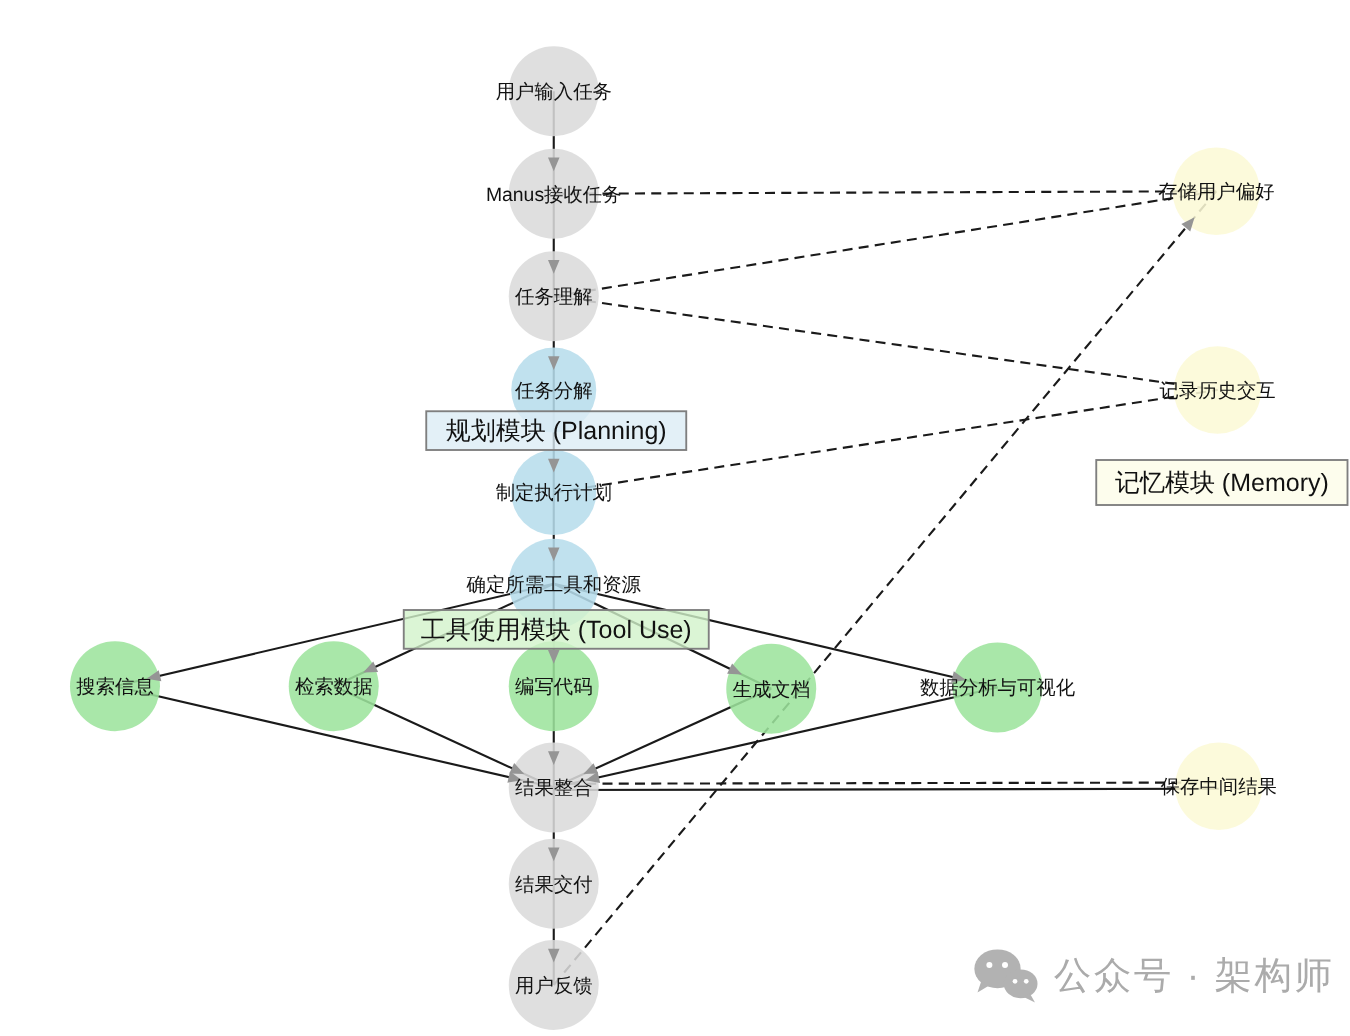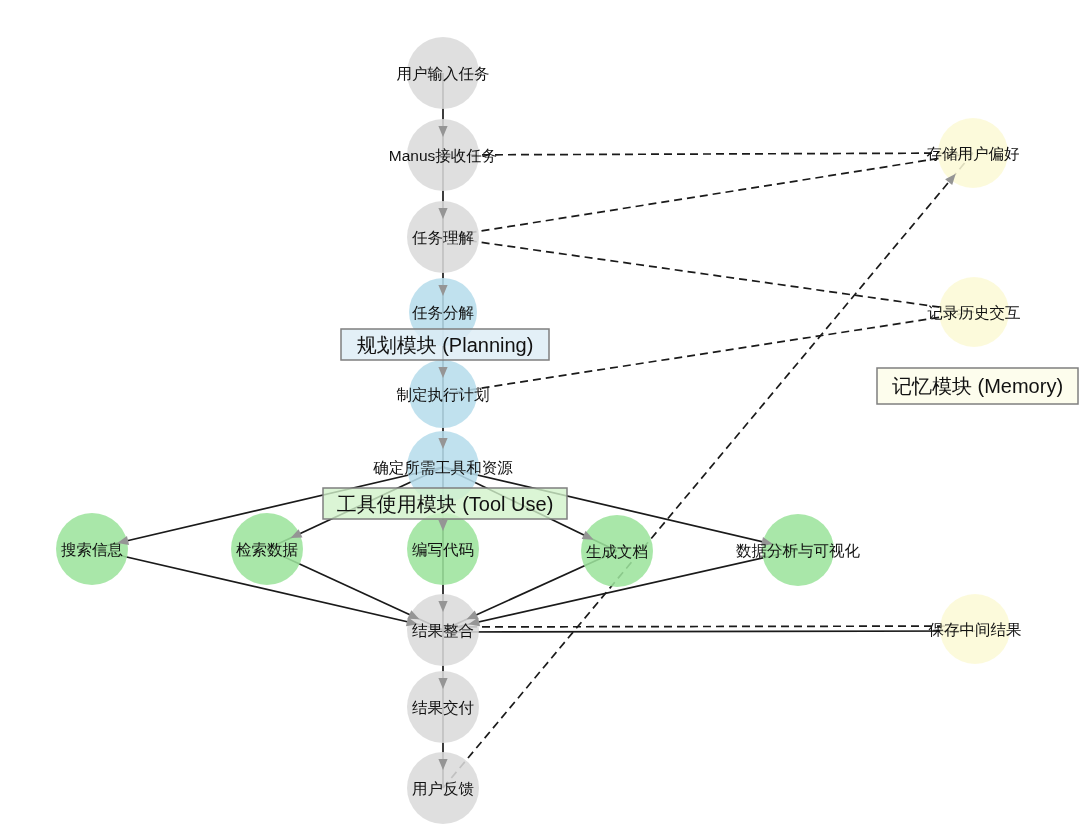--- a/index.html
+++ b/index.html
@@ -108,14 +108,31 @@
         <text x="443" y="793.5" text-anchor="middle" font-size="15.5" fill="#111111">用户反馈</text>
         <text x="973" y="158.5" text-anchor="middle" font-size="15.5" fill="#111111">存储用户偏好</text>
         <text x="974" y="317.5" text-anchor="middle" font-size="15.5" fill="#111111">记录历史交互</text>
         <text x="975" y="634.5" text-anchor="middle" font-size="15.5" fill="#111111">保存中间结果</text>
         <text x="445" y="351.5" text-anchor="middle" font-size="20" fill="#111111">规划模块 (Planning)</text>
         <text x="445" y="510.5" text-anchor="middle" font-size="20" fill="#111111">工具使用模块 (Tool Use)</text>
         <text x="977.5" y="393" text-anchor="middle" font-size="20" fill="#111111">记忆模块 (Memory)</text>
       </g>
     </svg>
 
+  <div class="watermark">
+    <svg width="58" height="50" viewBox="0 0 58 50">
+      <g fill="#b2b2b2">
+        <ellipse cx="23" cy="20" rx="18.5" ry="15.5"></ellipse>
+        <path d="M10 30 L7 39 L17 33 Z"></path>
+        <ellipse cx="41.5" cy="32" rx="13.5" ry="11.5"></ellipse>
+        <path d="M49 40 L53 47 L44 42.5 Z"></path>
+      </g>
+      <g fill="#ffffff">
+        <circle cx="16.5" cy="17" r="2.4"></circle>
+        <circle cx="29" cy="17" r="2.4"></circle>
+        <circle cx="37" cy="30" r="1.9"></circle>
+        <circle cx="46" cy="30" r="1.9"></circle>
+      </g>
+    </svg>
+    <span class="wm-text" style="color: rgb(171, 171, 171);">公众号 · 架构师</span>
+  </div>
 
 </div>
 
 </body></html>

